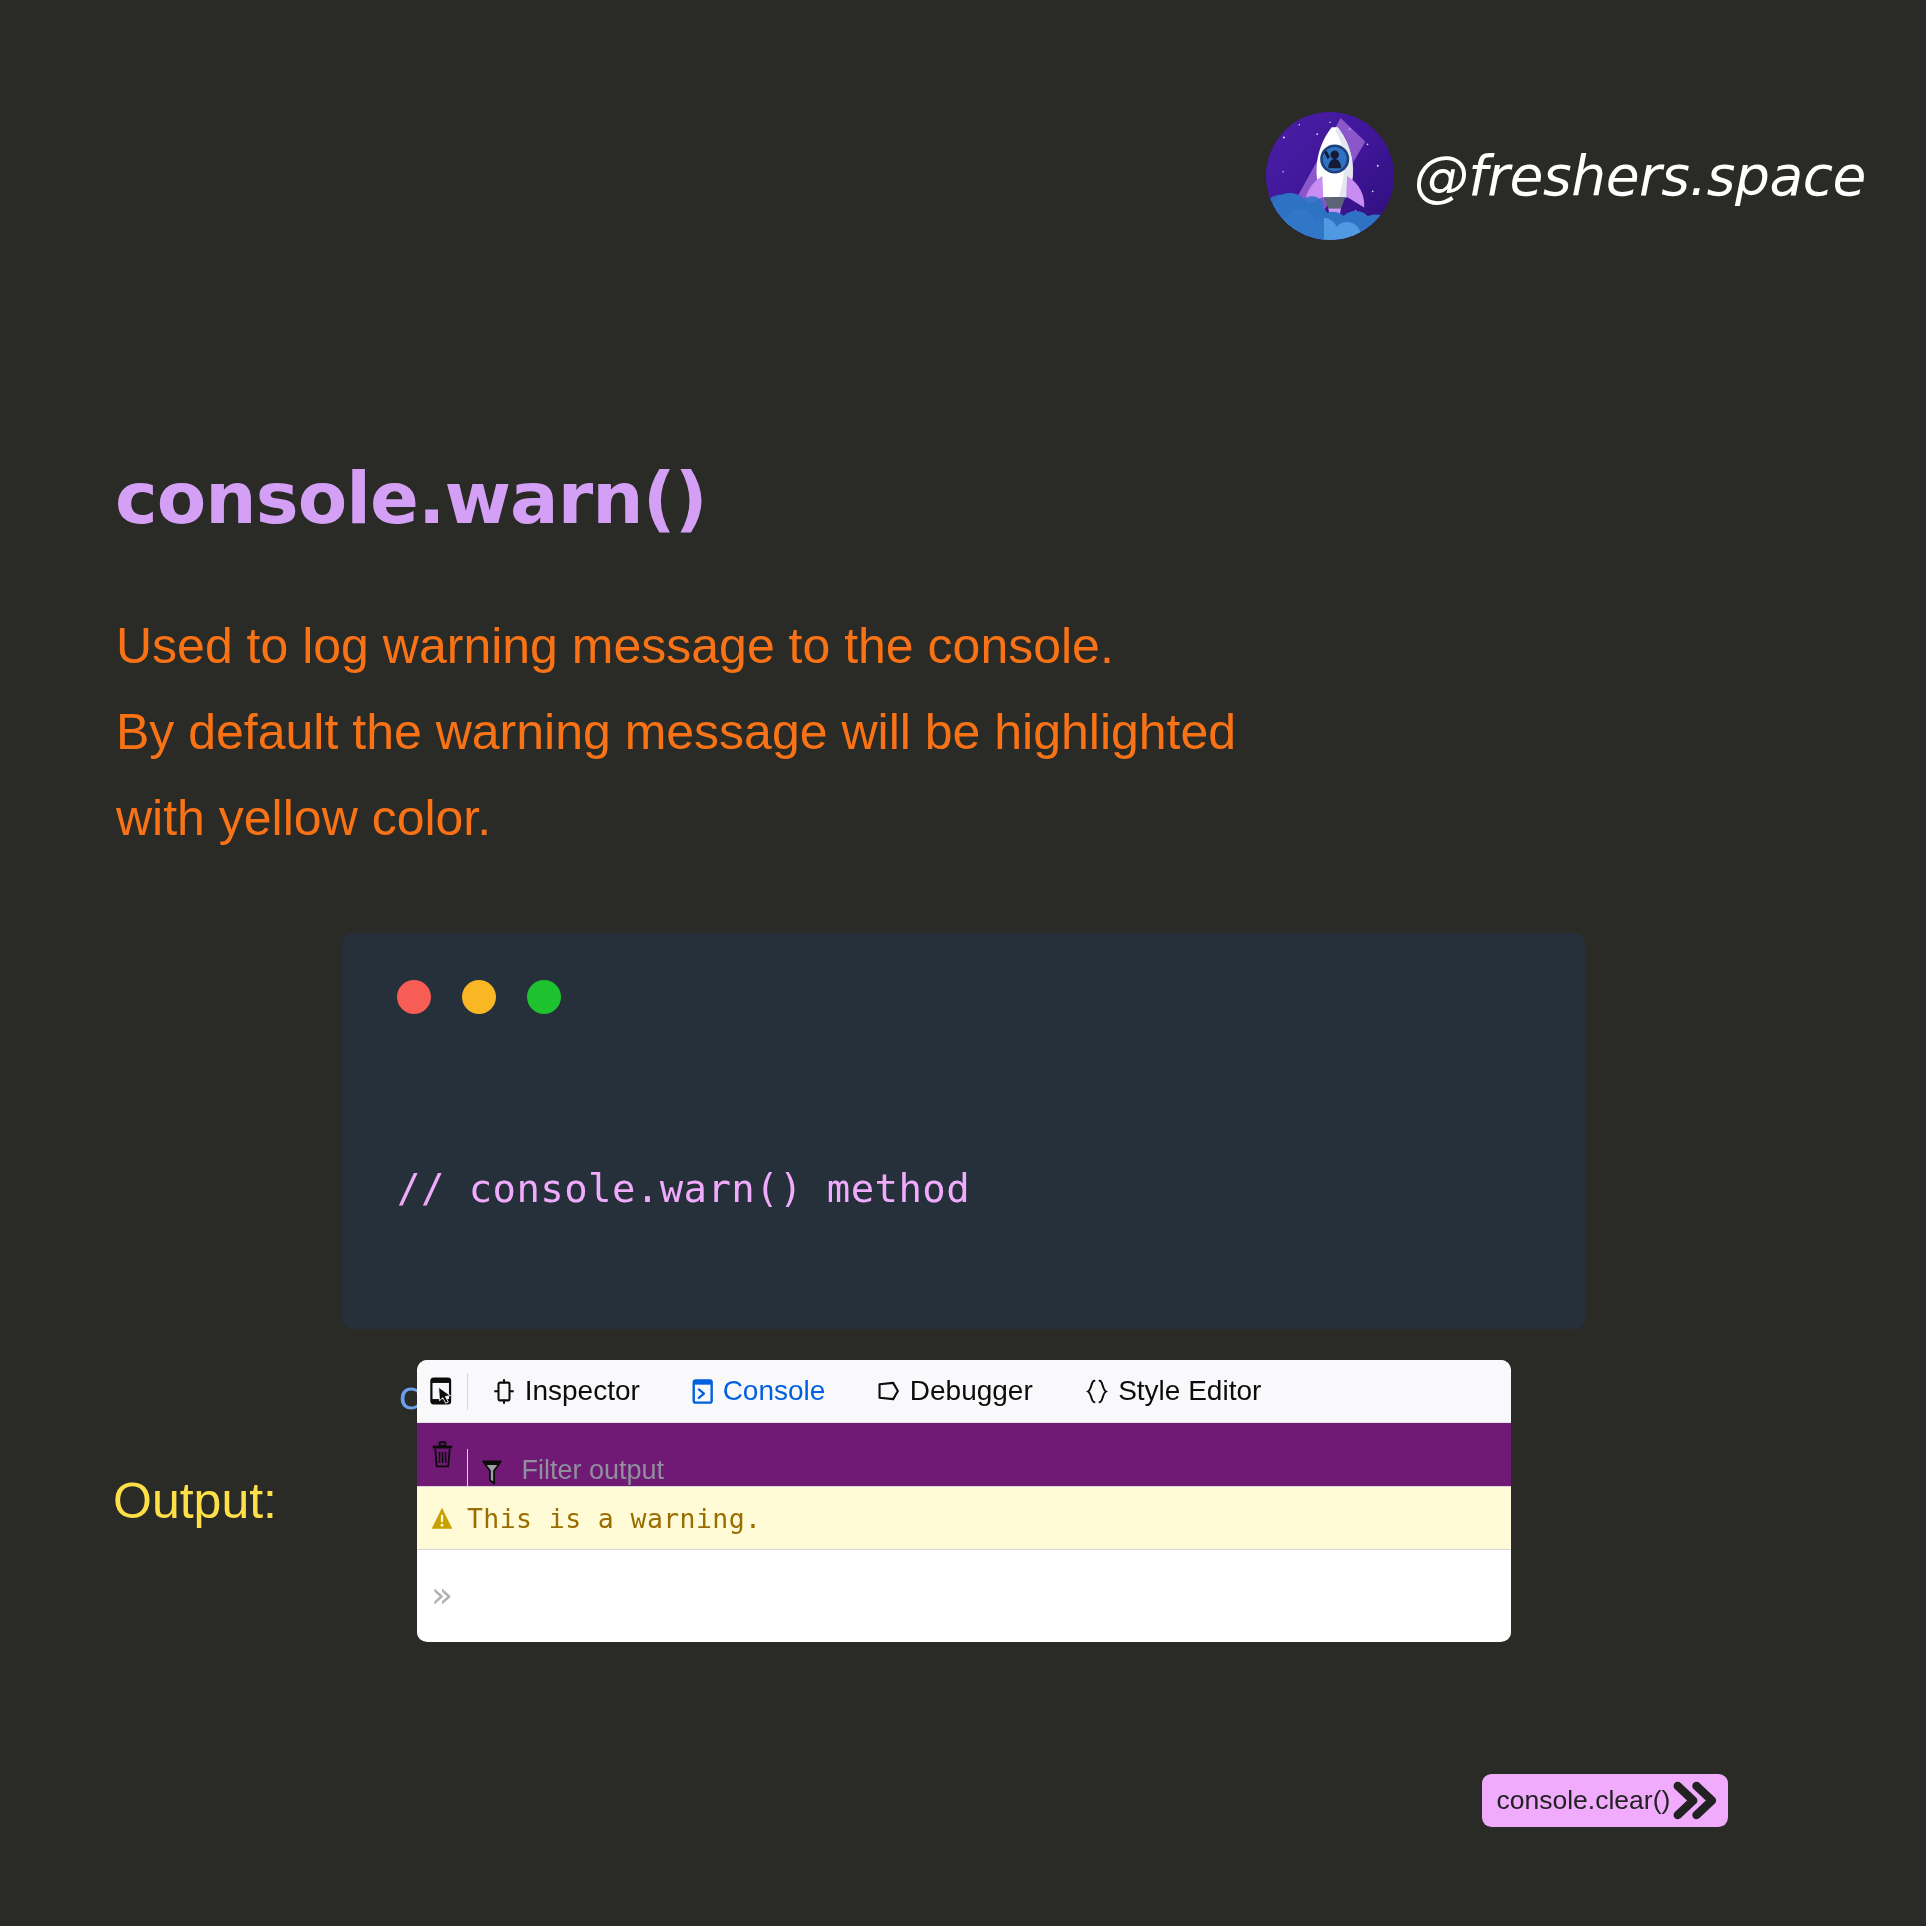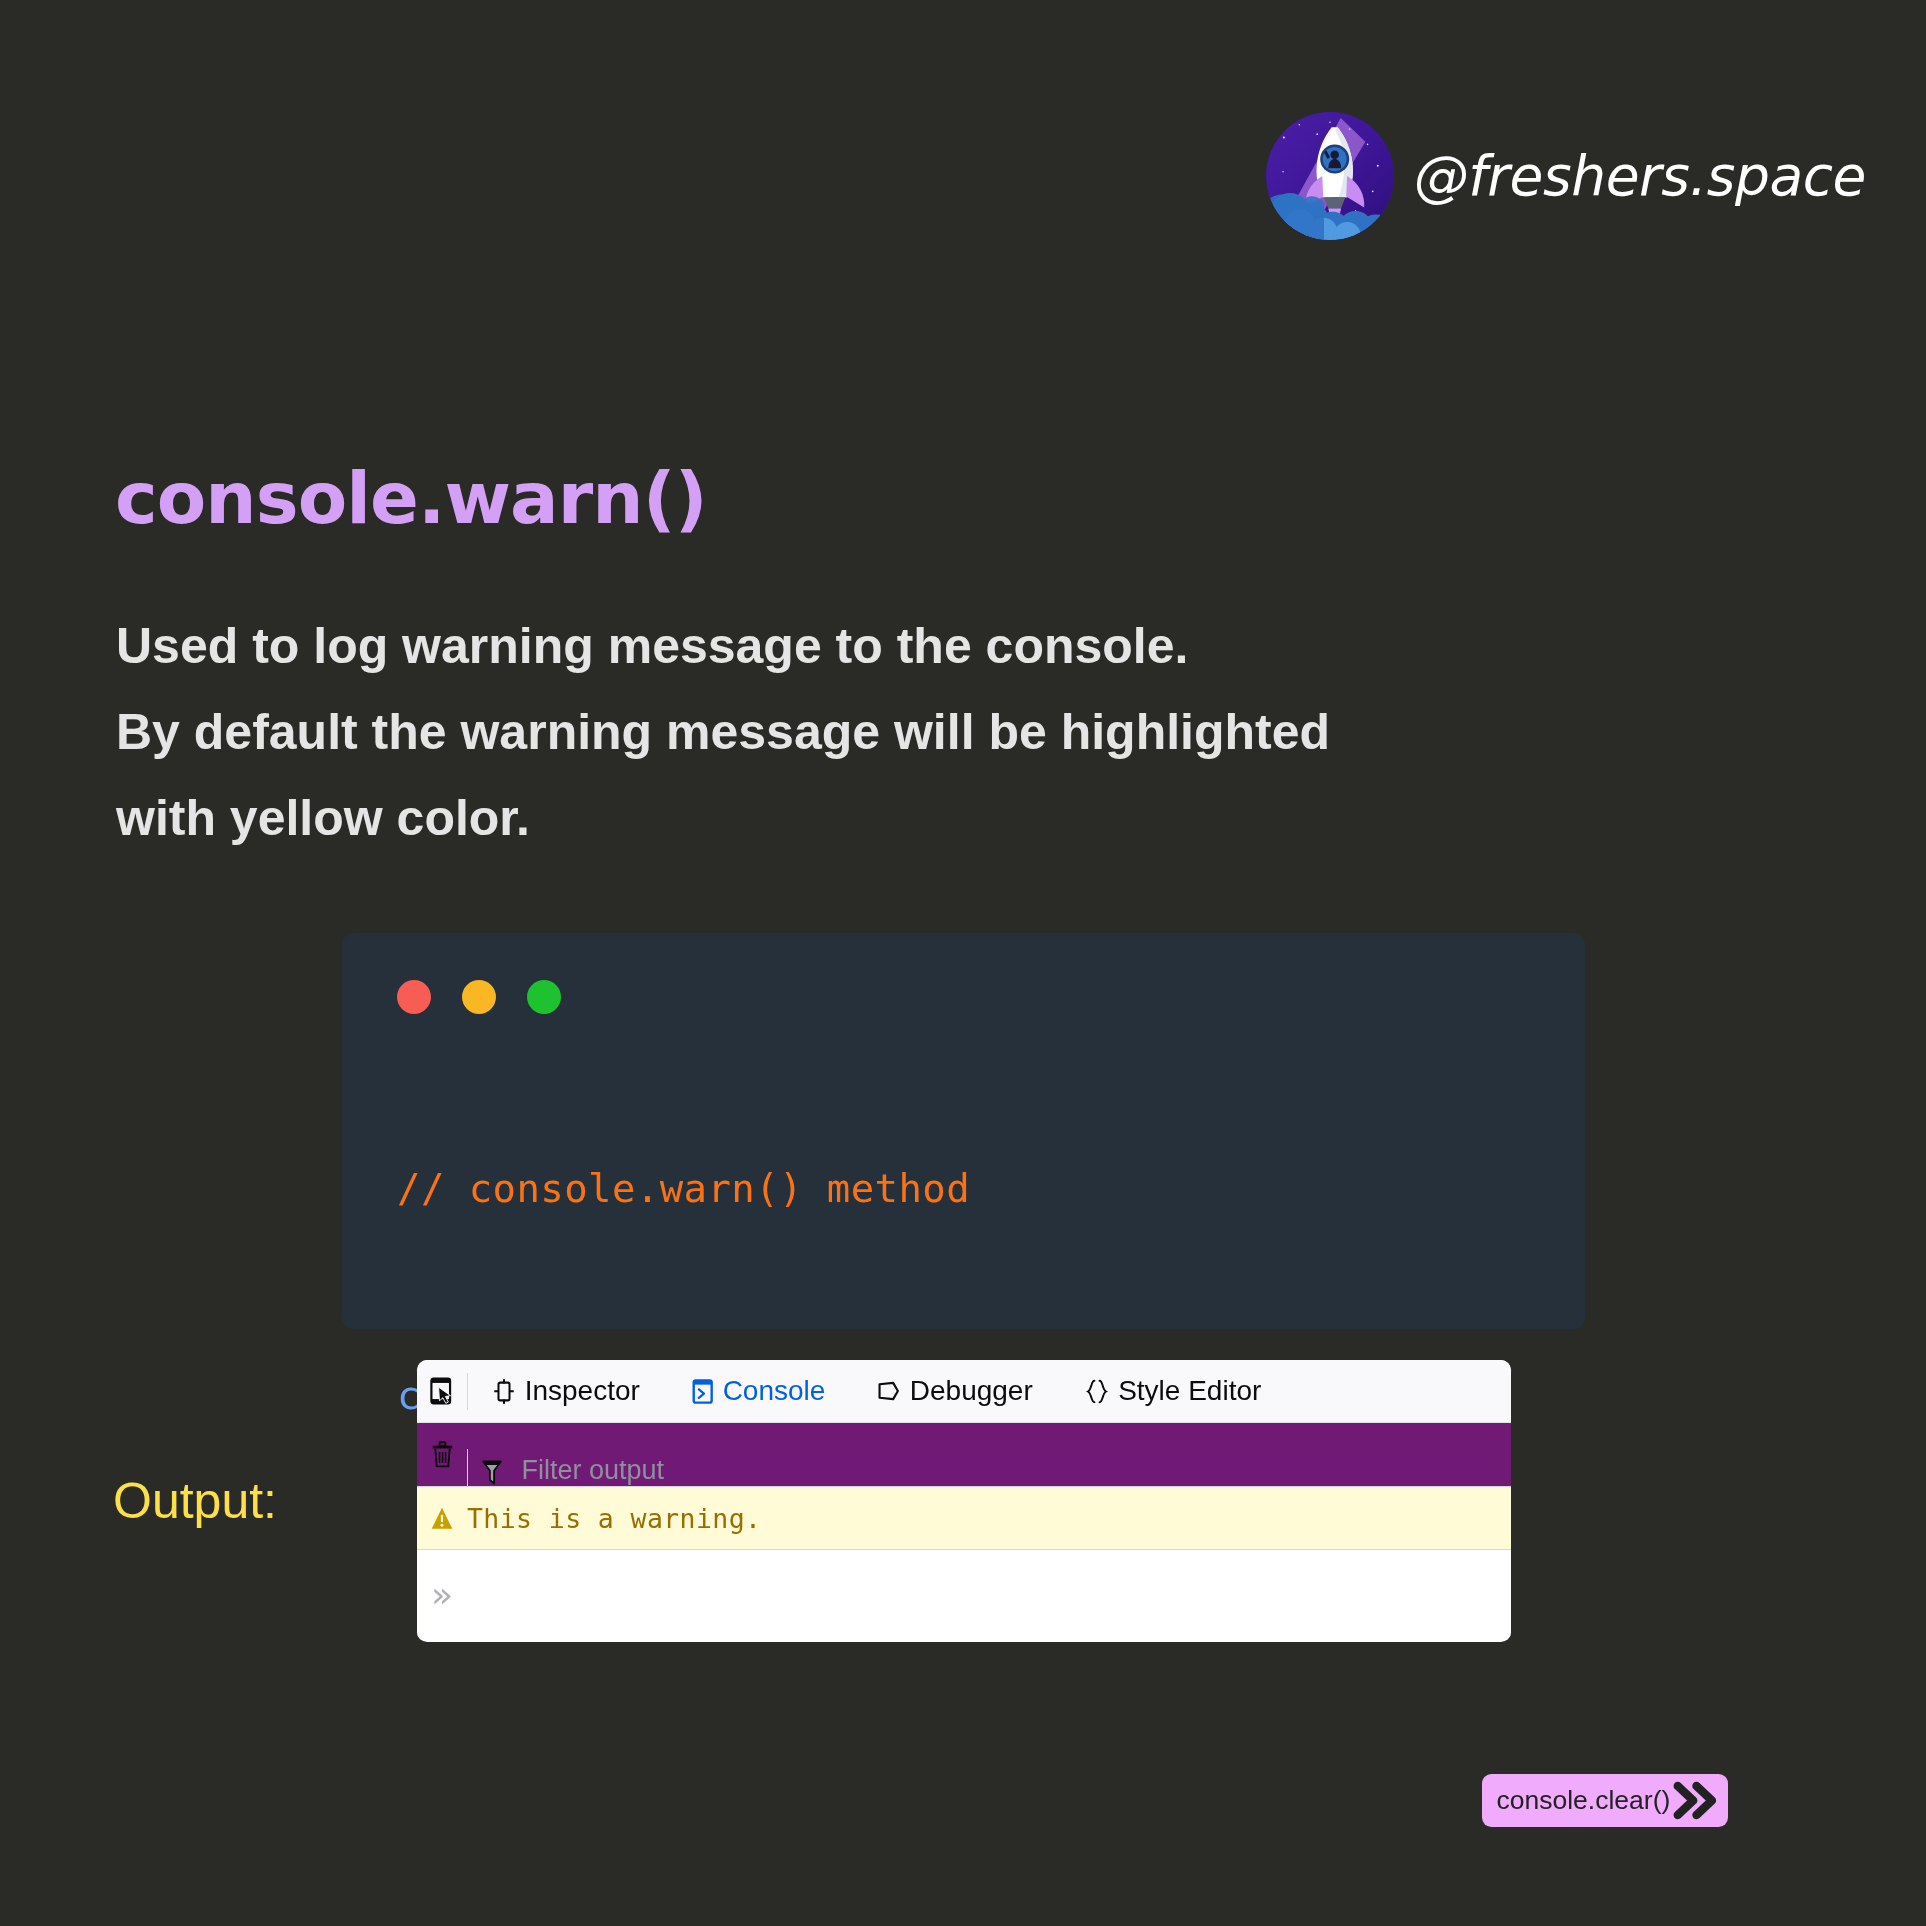--- a/index.html
+++ b/index.html
@@ -56,22 +56,22 @@
     white-space: nowrap;
   }
   .page-body {
     position: absolute;
     left: 116px;
     top: 603px;
     width: 1669px;
     font-family: "Liberation Sans", sans-serif;
     font-size: 50px;
     line-height: 86px;
-    color: #e5e5e5;
-    font-weight: 700;
+    color: #f97316;
+    font-weight: 400;
   }
   .page-body .ln { display: block; white-space: nowrap; }
 
   
   .code-window {
     position: absolute;
     left: 342px;
     top: 933px;
     width: 1243px;
     height: 396px;
@@ -94,21 +94,21 @@
   .code-lines {
     position: absolute;
     left: 55px;
     top: 152px;
     font-family: "DejaVu Sans Mono", monospace;
     font-size: 39px;
     line-height: 69px;
     white-space: pre;
     letter-spacing: 0.4px;
   }
-  .tok-comment { color: #f97316; }
+  .tok-comment { color: #f0abfc; }
   .tok-obj     { color: #6d9eeb; }
   .tok-dot     { color: #e7eaed; }
   .tok-fn      { color: #4db6a0; }
   .tok-punc    { color: #e7eaed; }
   .tok-str     { color: #c3e88d; }
 
   
   .output-label {
     position: absolute;
     left: 113px;

